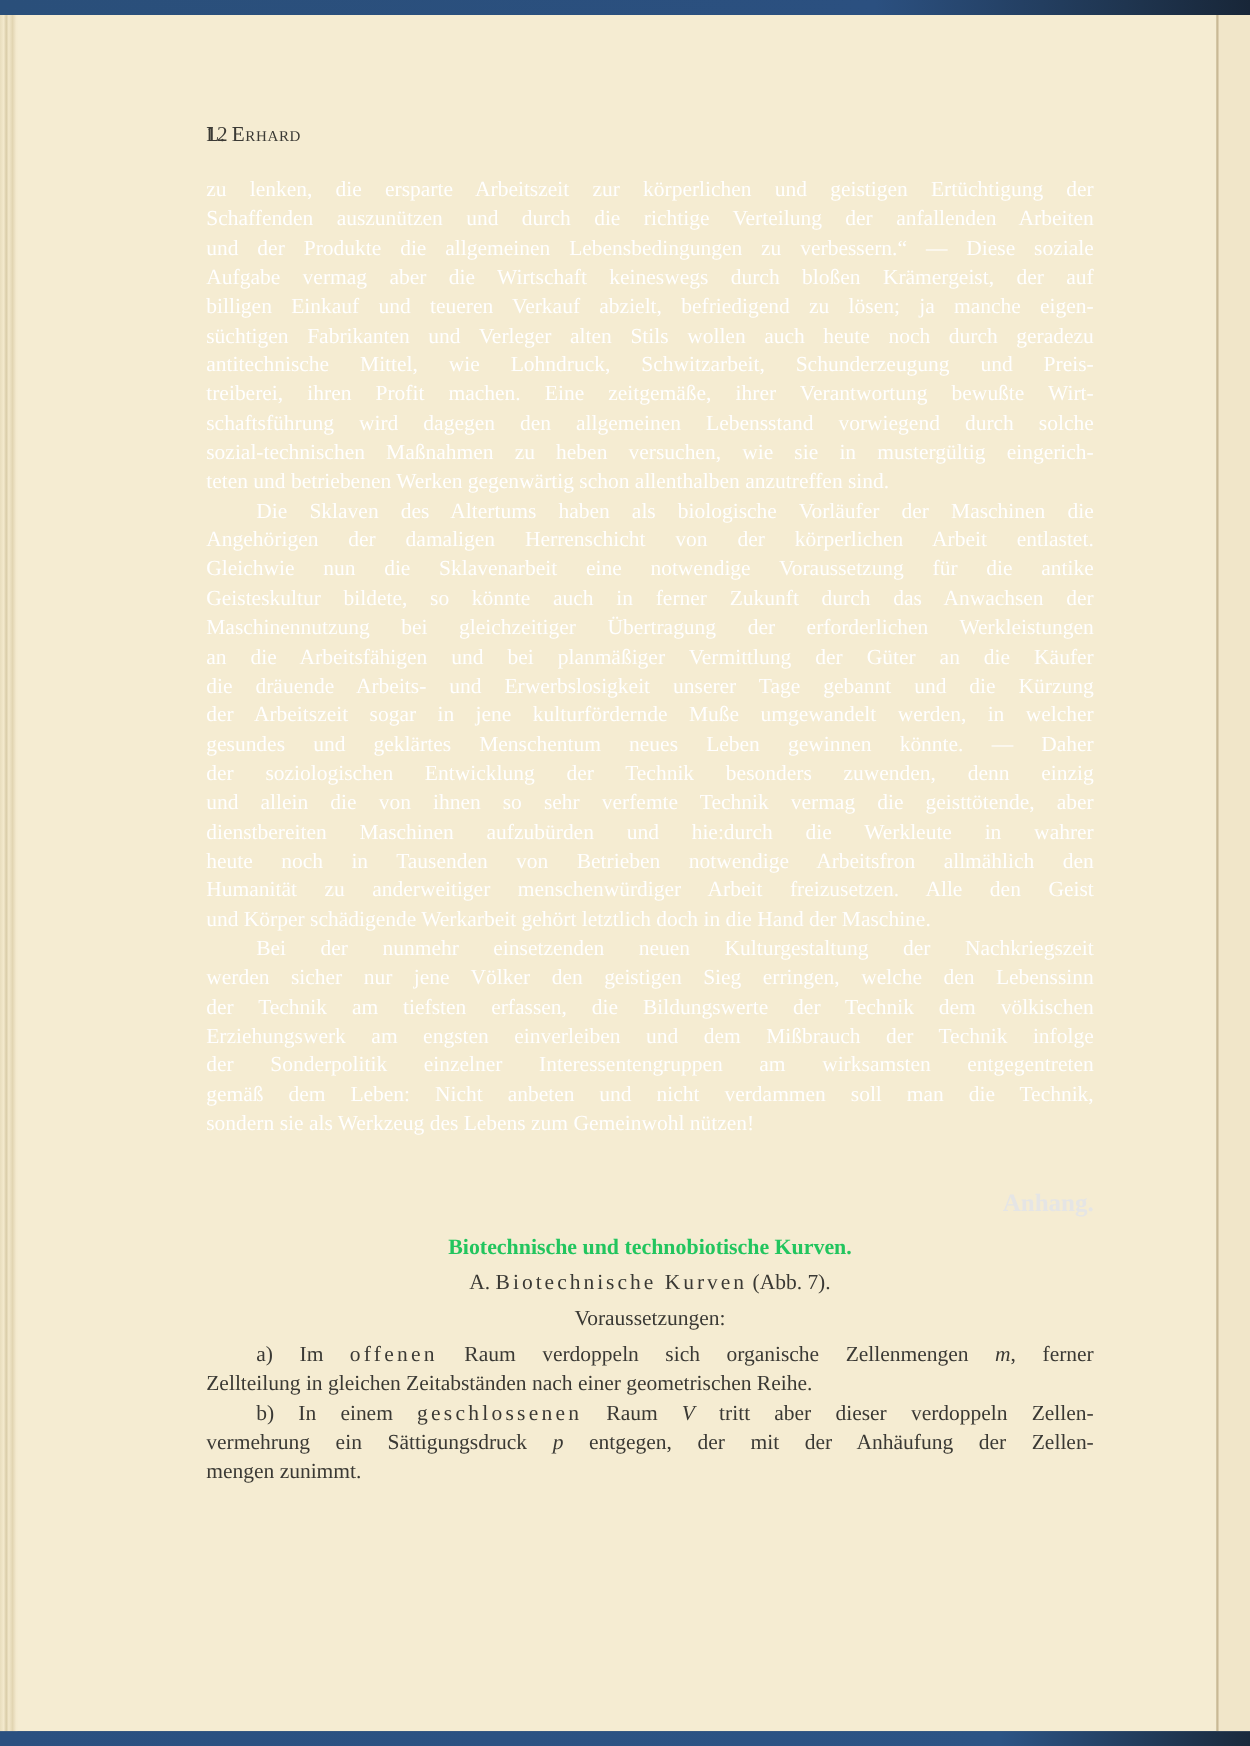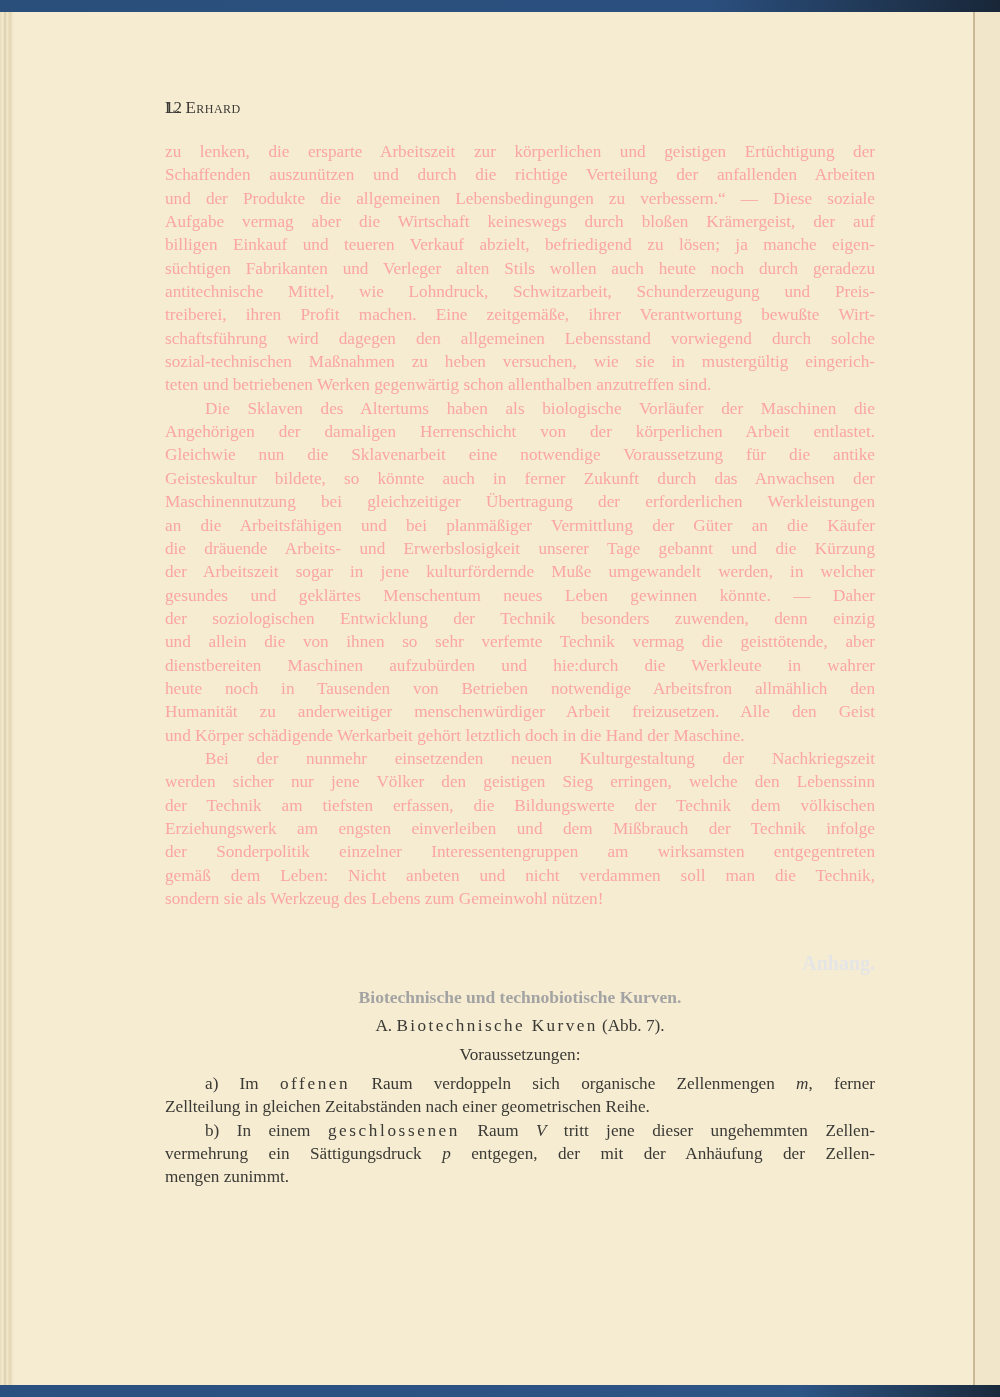--- a/index.html
+++ b/index.html
@@ -37,35 +37,35 @@
       position: absolute; left: 165px; top: 98px; width: 710px; height: 22px;
       font-size: 17px; color: #3b3a35;
     }
     .page-number { position: absolute; left: 0; top: 0; }
     .running-title {
       position: absolute; left: 0; right: 0; top: 0; text-align: left;
       font-variant: small-caps; letter-spacing: 0.5px;
     }
     .body-text {
       position: absolute; left: 165px; top: 140px; width: 710px;
-      font-size: 17.2px; line-height: 23.35px; color: #fca5a5;
+      font-size: 17.2px; line-height: 23.35px; color: #ffffff;
     }
     .line {
       display: block; white-space: nowrap; text-align: justify;
       text-align-last: justify; height: 23.35px;
     }
     .line.last { text-align-last: left; }
     .line.indent { padding-left: 40px; }
     .heading-anhang {
       position: absolute; left: 165px; width: 710px; top: 952px;
       text-align: right; font-weight: bold; font-size: 20px; color: #e5e5e5;
     }
     .heading-sub {
       position: absolute; left: 165px; width: 710px; top: 987px;
-      text-align: center; font-weight: bold; font-size: 17.5px; color: #a3a3a3;
+      text-align: center; font-weight: bold; font-size: 17.5px; color: #22c55e;
     }
     .heading-a {
       position: absolute; left: 165px; width: 710px; top: 1016px;
       text-align: center; font-size: 17.2px; color: #3a3934;
     }
     .spaced { letter-spacing: 2.4px; }
     .heading-vor {
       position: absolute; left: 165px; width: 710px; top: 1045px;
       text-align: center; font-size: 17.2px; color: #3a3934; font-family: Liberation Serif, serif;
     }
@@ -150,21 +150,21 @@
     <span>Raum verdoppeln sich organische Zellenmengen</span>
     <span class="var">m</span><span>, ferner</span>
   </span>
   <span class="line last">Zellteilung in gleichen Zeitabständen nach einer geometrischen Reihe.</span>
   <span class="line indent">
     <span>b)</span>
     <span>In einem</span>
     <span class="spaced-word">geschlossenen</span>
     <span>Raum</span>
     <span class="var">V</span>
-    <span>tritt jene dieser ungehemmten Zellen-</span>
+    <span>tritt aber dieser verdoppeln Zellen-</span>
   </span>
   <span class="line">
     <span>vermehrung ein Sättigungsdruck</span>
     <span class="var">p</span>
     <span>entgegen, der mit der Anhäufung der Zellen-</span>
   </span>
   <span class="line last">mengen zunimmt.</span>
 </div>
 
 </body></html>

